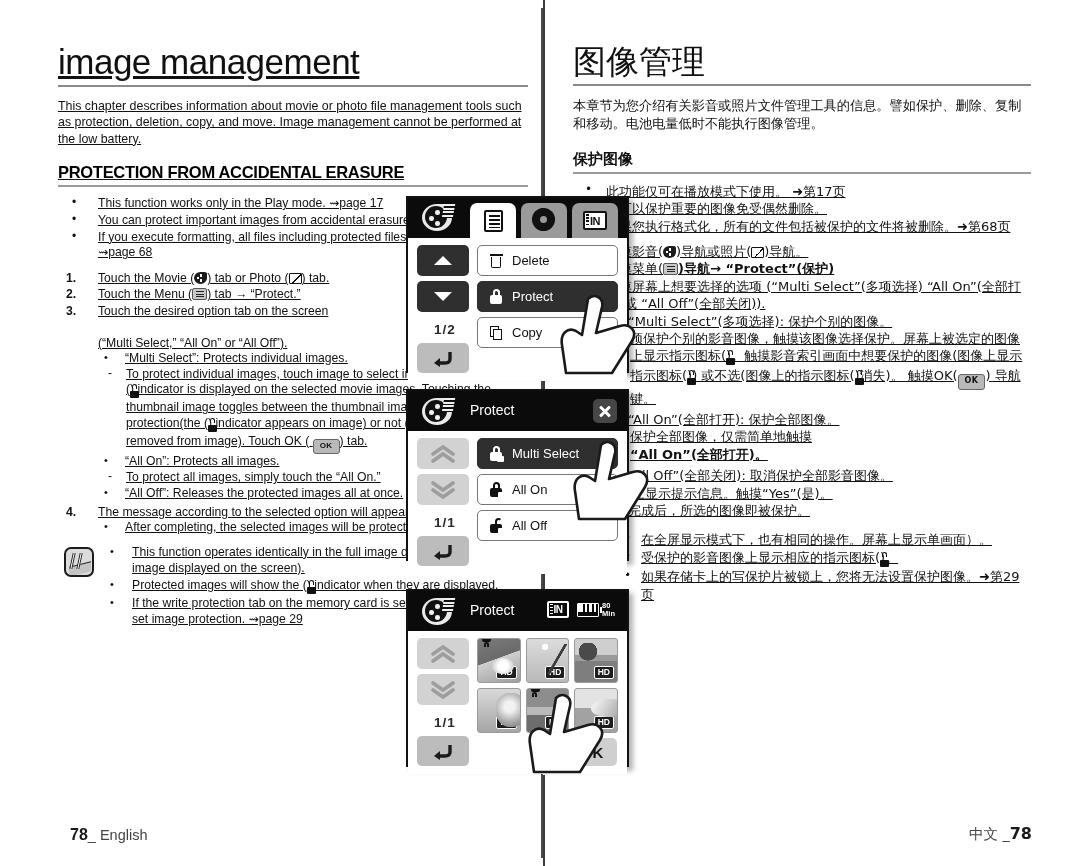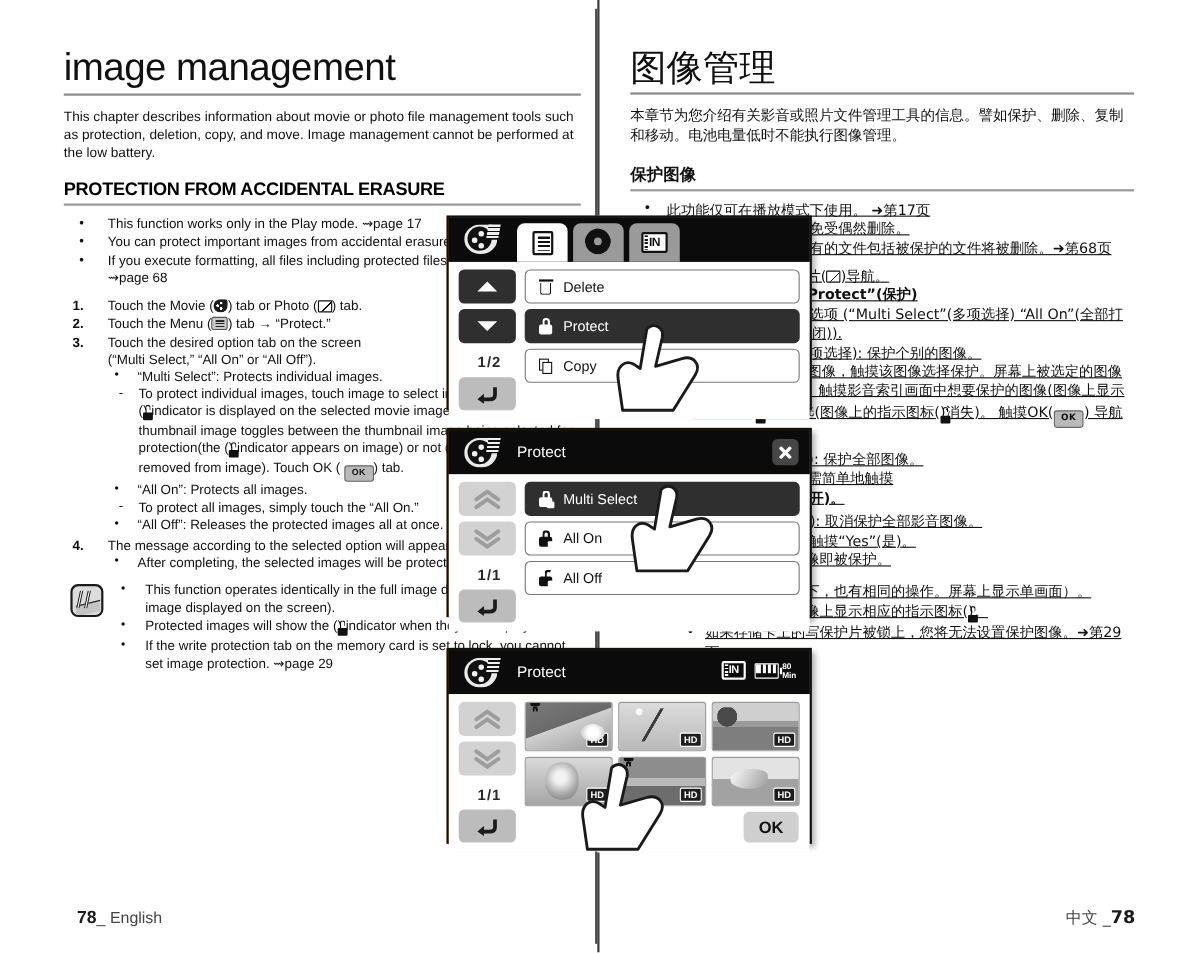--- a/index.html
+++ b/index.html
@@ -14,21 +14,21 @@
   }
   .page { position:relative; width:1080px; height:866px; }
 
   
   .vdivider {
     position:absolute; left:541px; top:8px; width:2px; height:850px;
     background:#4a4a4a;
   }
 
   
-  .col-en { position:absolute; left:58px; top:44px; width:470px; }
+  .col-en { position:absolute; left:58px; top:44px; width:470px;text-decoration:underline; }
   .col-zh { position:absolute; left:573px; top:44px; width:458px; }
 
   h1.title-en {
     font-size:35px; font-weight:400; letter-spacing:-0.5px;
     margin:0; line-height:1.05; color:#101010;
   }
   .title-rule {
     height:2px; background:#8a8a8a; margin-top:4px; margin-bottom:11px;
   }
   .intro-en {
@@ -140,23 +140,23 @@
   ul.zl2 { list-style:none; margin:0; padding:0; }
   ul.zl2 > li { position:relative; padding-left:22px; font-size:13px; line-height:1.34; }
   ul.zl2 > li:before { content:"\2022"; position:absolute; left:5px; top:-1px; font-size:12px; }
   ul.zl3 { list-style:none; margin:0; padding:0; }
   ul.zl3 > li { position:relative; padding-left:24px; font-size:13px; line-height:1.34; }
   ul.zl3 > li:before { content:"-"; position:absolute; left:8px; top:-1px; }
 
   
   .screens { position:absolute; left:406px; top:196px; width:278px; }
   .screen {
-    position:relative; background:#a16207; border:2px solid #111;
+    position:relative; background:#1d4ed8; border:2px solid #111;
     box-shadow:4px 4px 5px rgba(0,0,0,0.30);
-    width:332px;
+    width:223px;
   }
   .screen .topbar {
     height:40px; background:#0b0b0b; position:relative;
   }
   .tab-movie {
     position:absolute; left:14px; top:6px; width:30px; height:27px;
     background:
       radial-gradient(circle at 9px 16px, #fff 2.6px, transparent 2.8px),
       radial-gradient(circle at 16px 9px, #fff 2.6px, transparent 2.8px),
       radial-gradient(circle at 16px 22px, #fff 2.6px, transparent 2.8px),
@@ -365,21 +365,21 @@
 
     <ol class="steps">
       <li>
         <span class="num">1.</span><span>Touch the Movie (</span><span class="ic-movie"></span><span>) tab or Photo (</span><span class="ic-photo"></span><span>) tab.</span>
       </li>
       <li>
         <span class="num">2.</span><span>Touch the Menu (</span><span class="ic-menu"></span><span>) tab → “Protect.”</span>
       </li>
       <li>
         <span class="num">3.</span><span>Touch the desired option tab on the screen</span>
-        <div style="font-weight:normal;">(“Multi Select,” “All On” or “All Off”).</div>
+        <div style="font-weight:normal;margin-top:16px;">(“Multi Select,” “All On” or “All Off”).</div>
         <ul class="lvl2">
           <li>“Multi Select”: Protects individual images.</li>
           <ul class="lvl3">
             <li><span>To protect individual images, touch image to select images to protect. The (</span><span class="ic-lock"><span class="shk"></span><span class="body"></span></span><span>) indicator is displayed on the selected movie images. Touching the thumbnail image toggles between the thumbnail image being selected for protection(the (</span><span class="ic-lock"><span class="shk"></span><span class="body"></span></span><span>) indicator appears on image) or not (the (</span><span class="ic-lock"><span class="shk"></span><span class="body"></span></span><span>) indicator is removed from image). Touch OK (</span> <span class="ic-ok">OK</span><span>) tab.</span></li>
           </ul>
           <li>“All On”: Protects all images.</li>
           <ul class="lvl3">
             <li>To protect all images, simply touch the “All On.”</li>
           </ul>
           <li>“All Off”: Releases the protected images all at once.</li>

